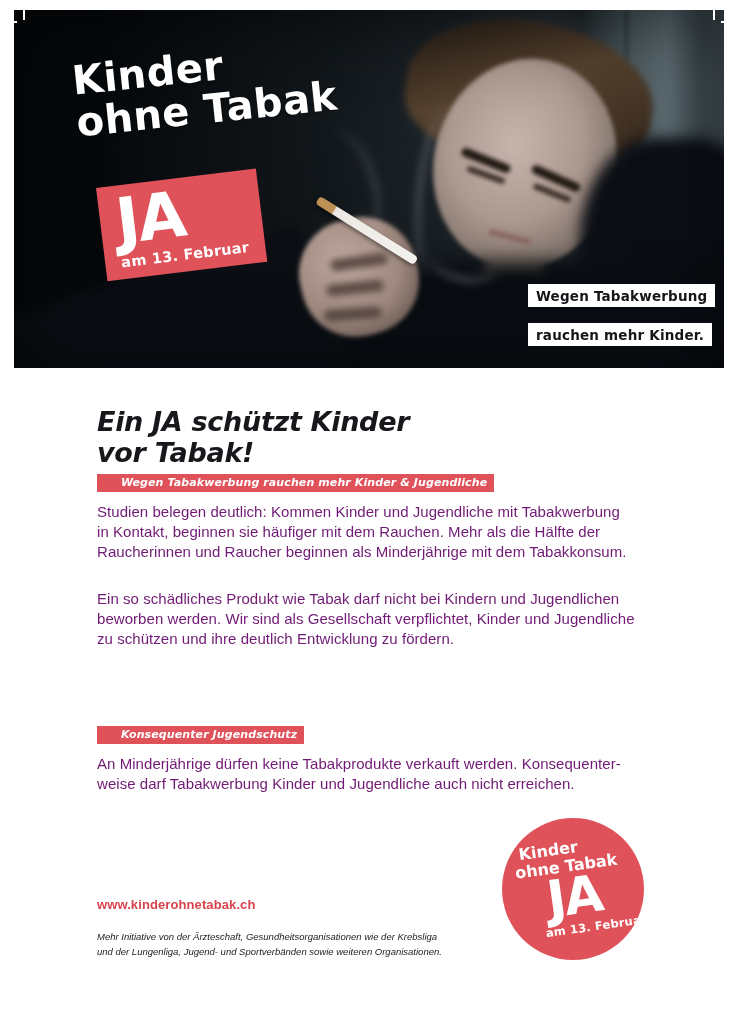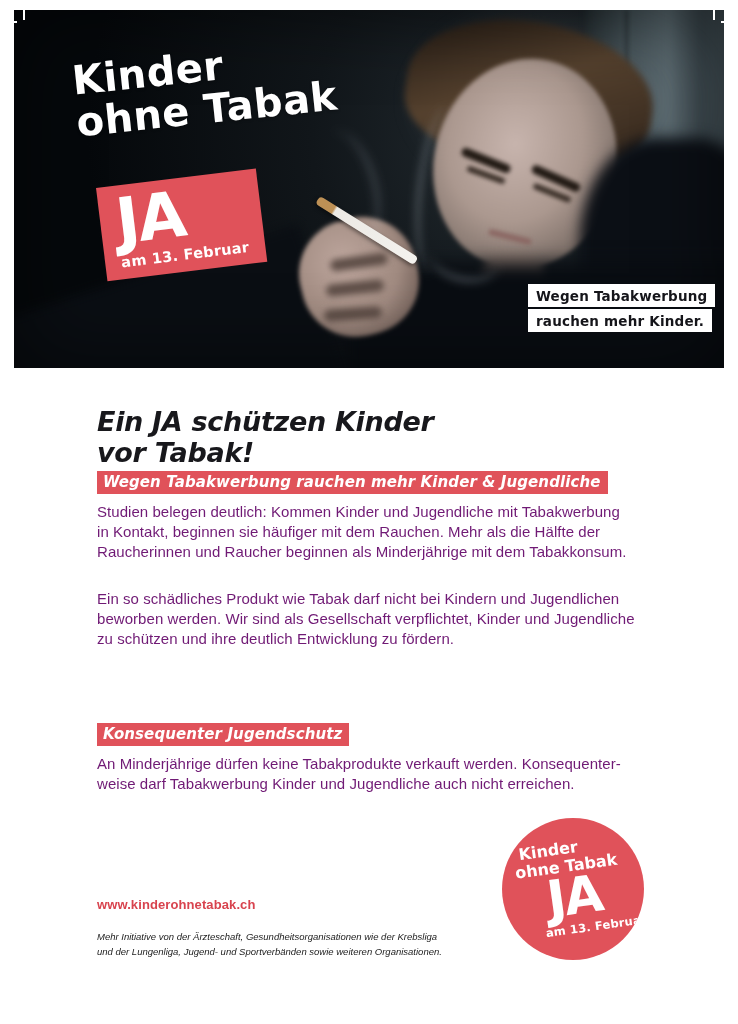--- a/index.html
+++ b/index.html
@@ -79,43 +79,43 @@
     left:82px;top:178px;background:var(--red);color:#fff;
     padding:8px 16px 9px 16px;transform:rotate(-7deg);transform-origin:left top;
     font-family:"DejaVu Sans",sans-serif;text-align:left;
   }
   .ja-badge .big{position:static;display:block;font-size:63px;font-weight:800;line-height:.92;letter-spacing:-2px;}
   .ja-badge .date{position:static;display:block;font-size:14.5px;font-weight:800;margin-top:3px;letter-spacing:.3px;}
   .photo-label{left:514px;top:274px;}
   .photo-label span{
     position:static;display:table;background:#ffffff;color:#15151a;
     font-family:"DejaVu Sans",sans-serif;font-size:13.5px;font-weight:700;
-    padding:4px 8px 3px 8px;margin-bottom:2px;letter-spacing:.2px;
+    padding:4px 8px 3px 8px;margin-bottom:16px;letter-spacing:.2px;
   }
   .mark{background:#ffffff;}
   .mark.tl-v{left:9px;top:-2px;width:2px;height:12px;}
   .mark.tl-h{left:-8px;top:11px;width:11px;height:2px;}
   .mark.tr-v{left:699px;top:-2px;width:2px;height:12px;}
   .mark.tr-h{left:707px;top:11px;width:11px;height:2px;}
 
   
   :root{--red:#e0525a;--link:#d8434e;}
   .headline{
     position:absolute;left:97px;top:389px;width:560px;
     font-family:"DejaVu Sans",sans-serif;font-size:27px;font-weight:800;font-style:italic;
     color:#18181c;line-height:1.13;letter-spacing:-.3px;white-space:pre-line;
   }
   .section{position:absolute;left:97px;width:553px;}
   .section.s1{top:472px;}
   .section.s2{top:580px;}
   .section.s3{top:724px;}
   .bar{
     display:inline;background:var(--red);color:#ffffff;
-    font-family:"DejaVu Sans",sans-serif;font-size:15px;font-weight:700;font-style:italic;
-    line-height:21px;padding:2px 7px 3px 6px;white-space:pre-line;
+    font-family:"DejaVu Sans",sans-serif;font-size:11px;font-weight:700;font-style:italic;
+    line-height:21px;padding:2px 7px 3px 24px;white-space:pre-line;
     -webkit-box-decoration-break:clone;box-decoration-break:clone;letter-spacing:.1px;
   }
   .section p{
     margin:9px 0 0 0;font-size:15px;line-height:20px;color:#701a75;
     white-space:pre-line;letter-spacing:.05px;
   }
   
   .website{
     position:absolute;left:97px;top:897px;color:var(--link);
     font-size:13px;font-weight:700;text-decoration:none;letter-spacing:.1px;
@@ -177,21 +177,21 @@
     <span>Wegen Tabakwerbung</span>
     <span>rauchen mehr Kinder.</span>
   </div>
 
   <div class="mark tl-v"></div>
   <div class="mark tl-h"></div>
   <div class="mark tr-v"></div>
   <div class="mark tr-h"></div>
 </div>
 
-<h1 class="headline">Ein JA schützen Kinder
+<h1 class="headline">Ein JA schützt Kinder
 vor Tabak!</h1>
 
 <div class="section s1">
   <span class="bar">Wegen Tabakwerbung rauchen mehr Kinder &amp; Jugendliche</span>
   <p>Studien belegen deutlich: Kommen Kinder und Jugendliche mit Tabakwerbung
 in Kontakt, beginnen sie häufiger mit dem Rauchen. Mehr als die Hälfte der
 Raucherinnen und Raucher beginnen als Minderjährige mit dem Tabakkonsum.</p>
 </div>
 
 <div class="section s2">

